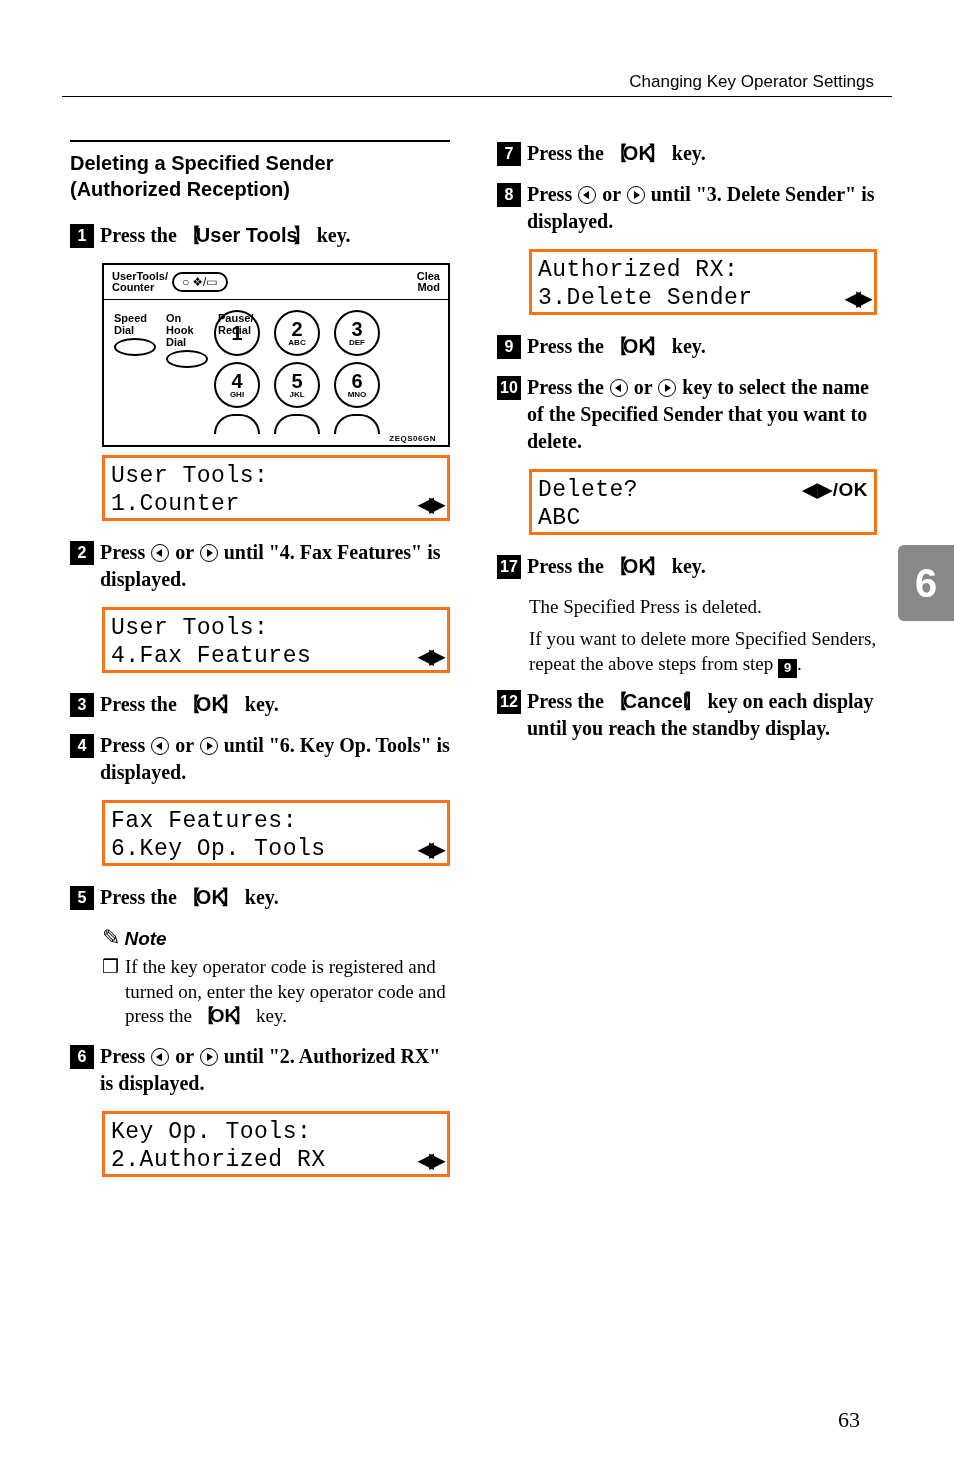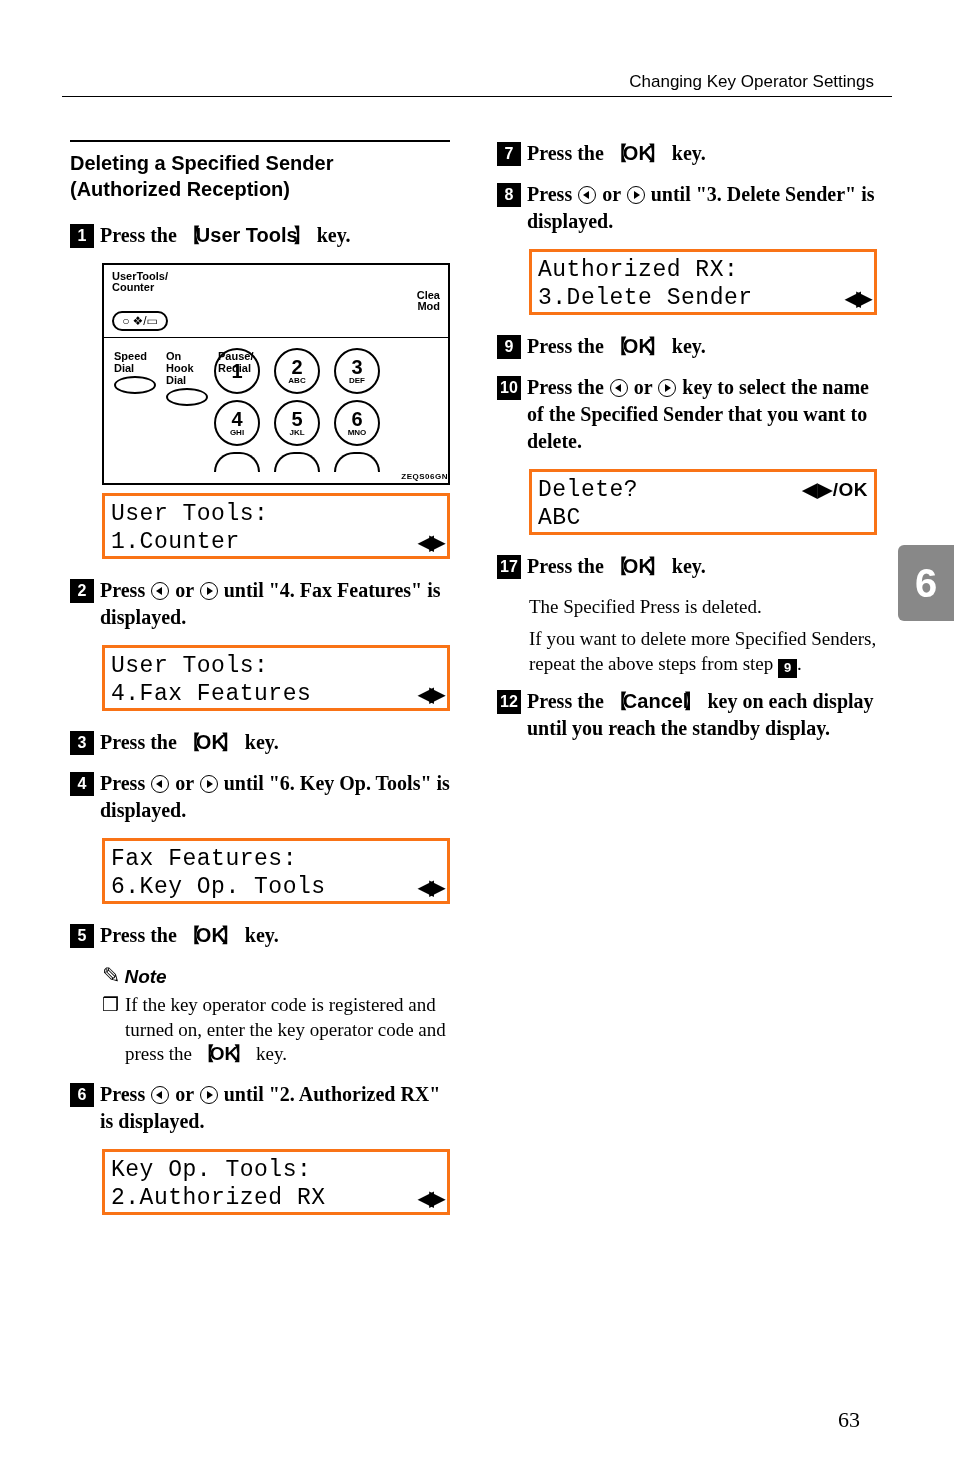--- a/index.html
+++ b/index.html
@@ -210,22 +210,21 @@
   .keypad-top {
     border-bottom: 1px solid #000;
     padding: 6px 8px;
     display: flex;
     justify-content: space-between;
     align-items: center;
   }
   .kt-left {
     display: flex;
     align-items: center;
-    gap: 18px;
-    flex-direction: column;
+    gap: 4px;
   }
   .kt-left .lbl {
     font-size: 11px;
     font-weight: bold;
     line-height: 1;
   }
   .pill {
     border: 2px solid #000;
     border-radius: 10px;
     padding: 2px 8px;
@@ -287,21 +286,21 @@
   .rkey-half {
     border: 2px solid #000;
     border-bottom: none;
     border-radius: 46px 46px 0 0;
     width: 46px;
     height: 20px;
   }
   .keypad-tag {
     font-size: 8px;
     text-align: right;
-    padding: 0 0 2px 0;
+    padding: 0 12px 2px 0;
     letter-spacing: 0.5px;
     font-weight: bold;
   }
 </style>
 </head>
 <body>
 
 <div class="header-right">Changing Key Operator Settings</div>
 <div class="header-line"></div>
 

